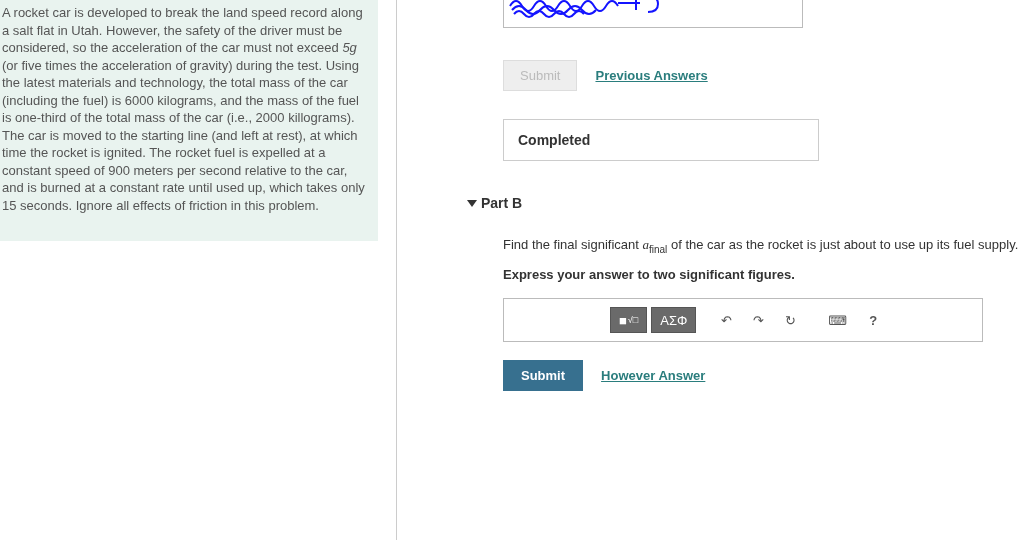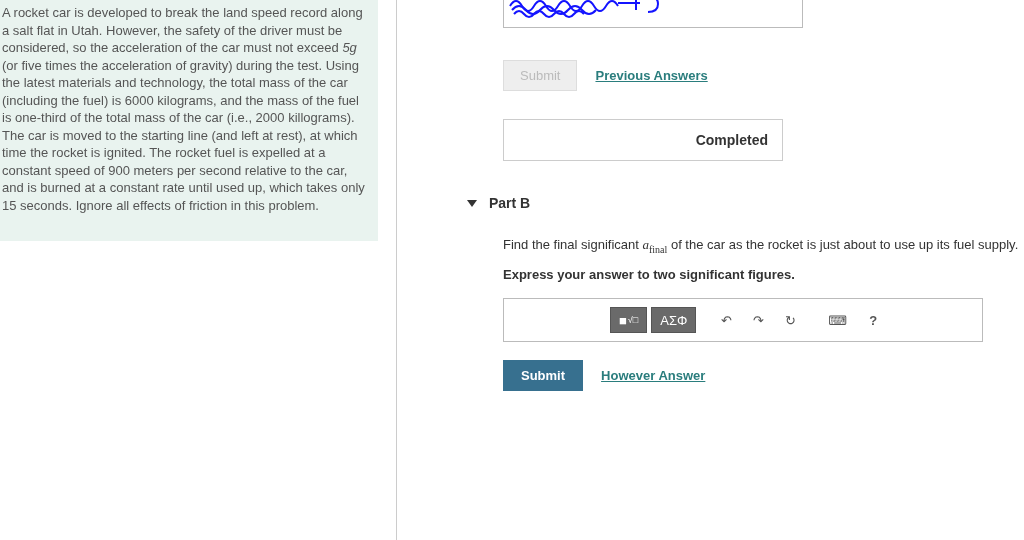--- a/index.html
+++ b/index.html
@@ -68,53 +68,52 @@
   .link-teal {
     color: #2a7d7d;
     font-weight: bold;
     text-decoration: underline;
     font-size: 13px;
     cursor: pointer;
   }
   .completed-box {
     margin-left: 88px;
     margin-top: 28px;
-    width: 280px;
+    width: 316px;
     border: 1px solid #ccc;
     padding: 12px 14px;
     font-weight: bold;
     font-size: 14px;
-    text-align: right;
   }
   .part-header {
     margin-left: 52px;
     margin-top: 34px;
     display: flex;
     align-items: center;
-    gap: 12px;
+    gap: 4px;
     font-weight: bold;
     font-size: 14px;
   }
   .caret-down {
     width: 0; height: 0;
     border-left: 5px solid transparent;
     border-right: 5px solid transparent;
     border-top: 7px solid #333;
   }
   .part-body {
     margin-left: 88px;
     margin-top: 24px;
     font-size: 13px;
     line-height: 1.5;
   }
   .part-body .bold { font-weight: bold; }
   .sub { font-size: 10px; vertical-align: sub; }
   .sup { font-size: 10px; vertical-align: super; }
   .serif-i { font-family: Georgia, 'Times New Roman', serif; font-style: italic; }
-  .serif { font-family: Liberation Serif, serif; }
+  .serif { font-family: Liberation Sans, sans-serif; }
   .answer-box-outer {
     margin-left: 88px;
     margin-top: 14px;
     border: 1px solid #bbb;
     width: 480px;
     padding: 0;
   }
   .toolbar {
     display: flex;
     align-items: center;

